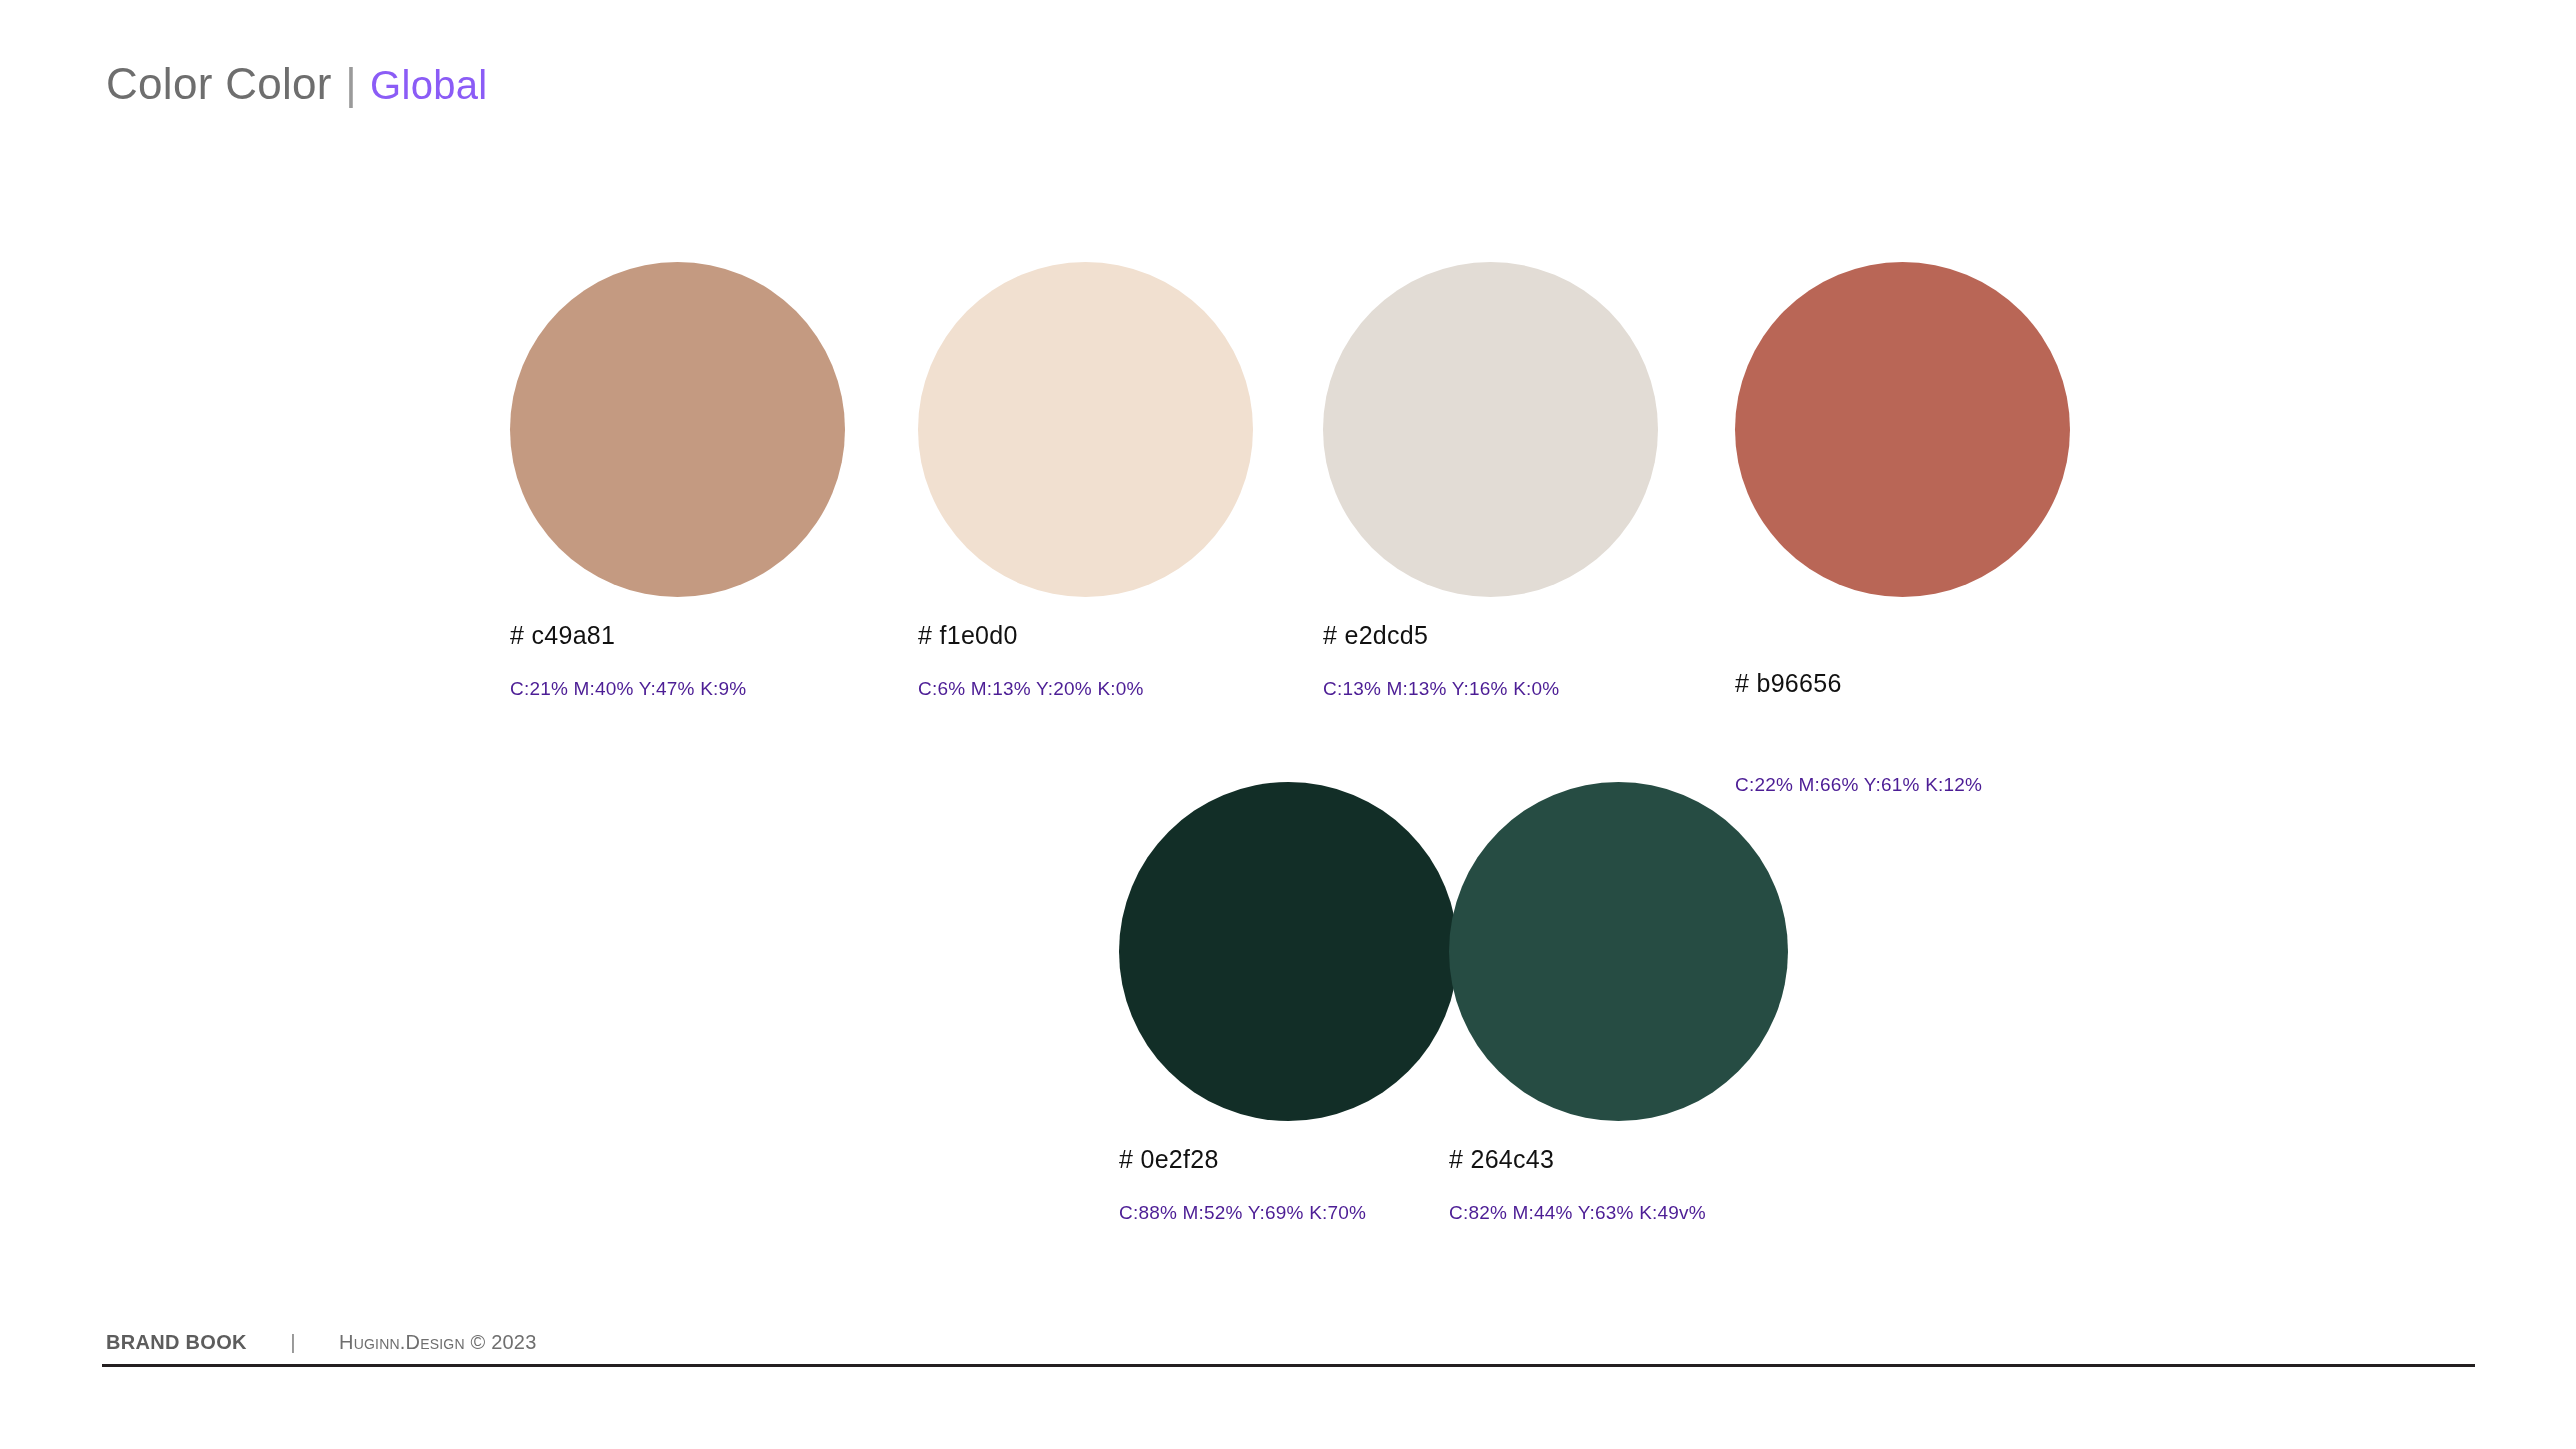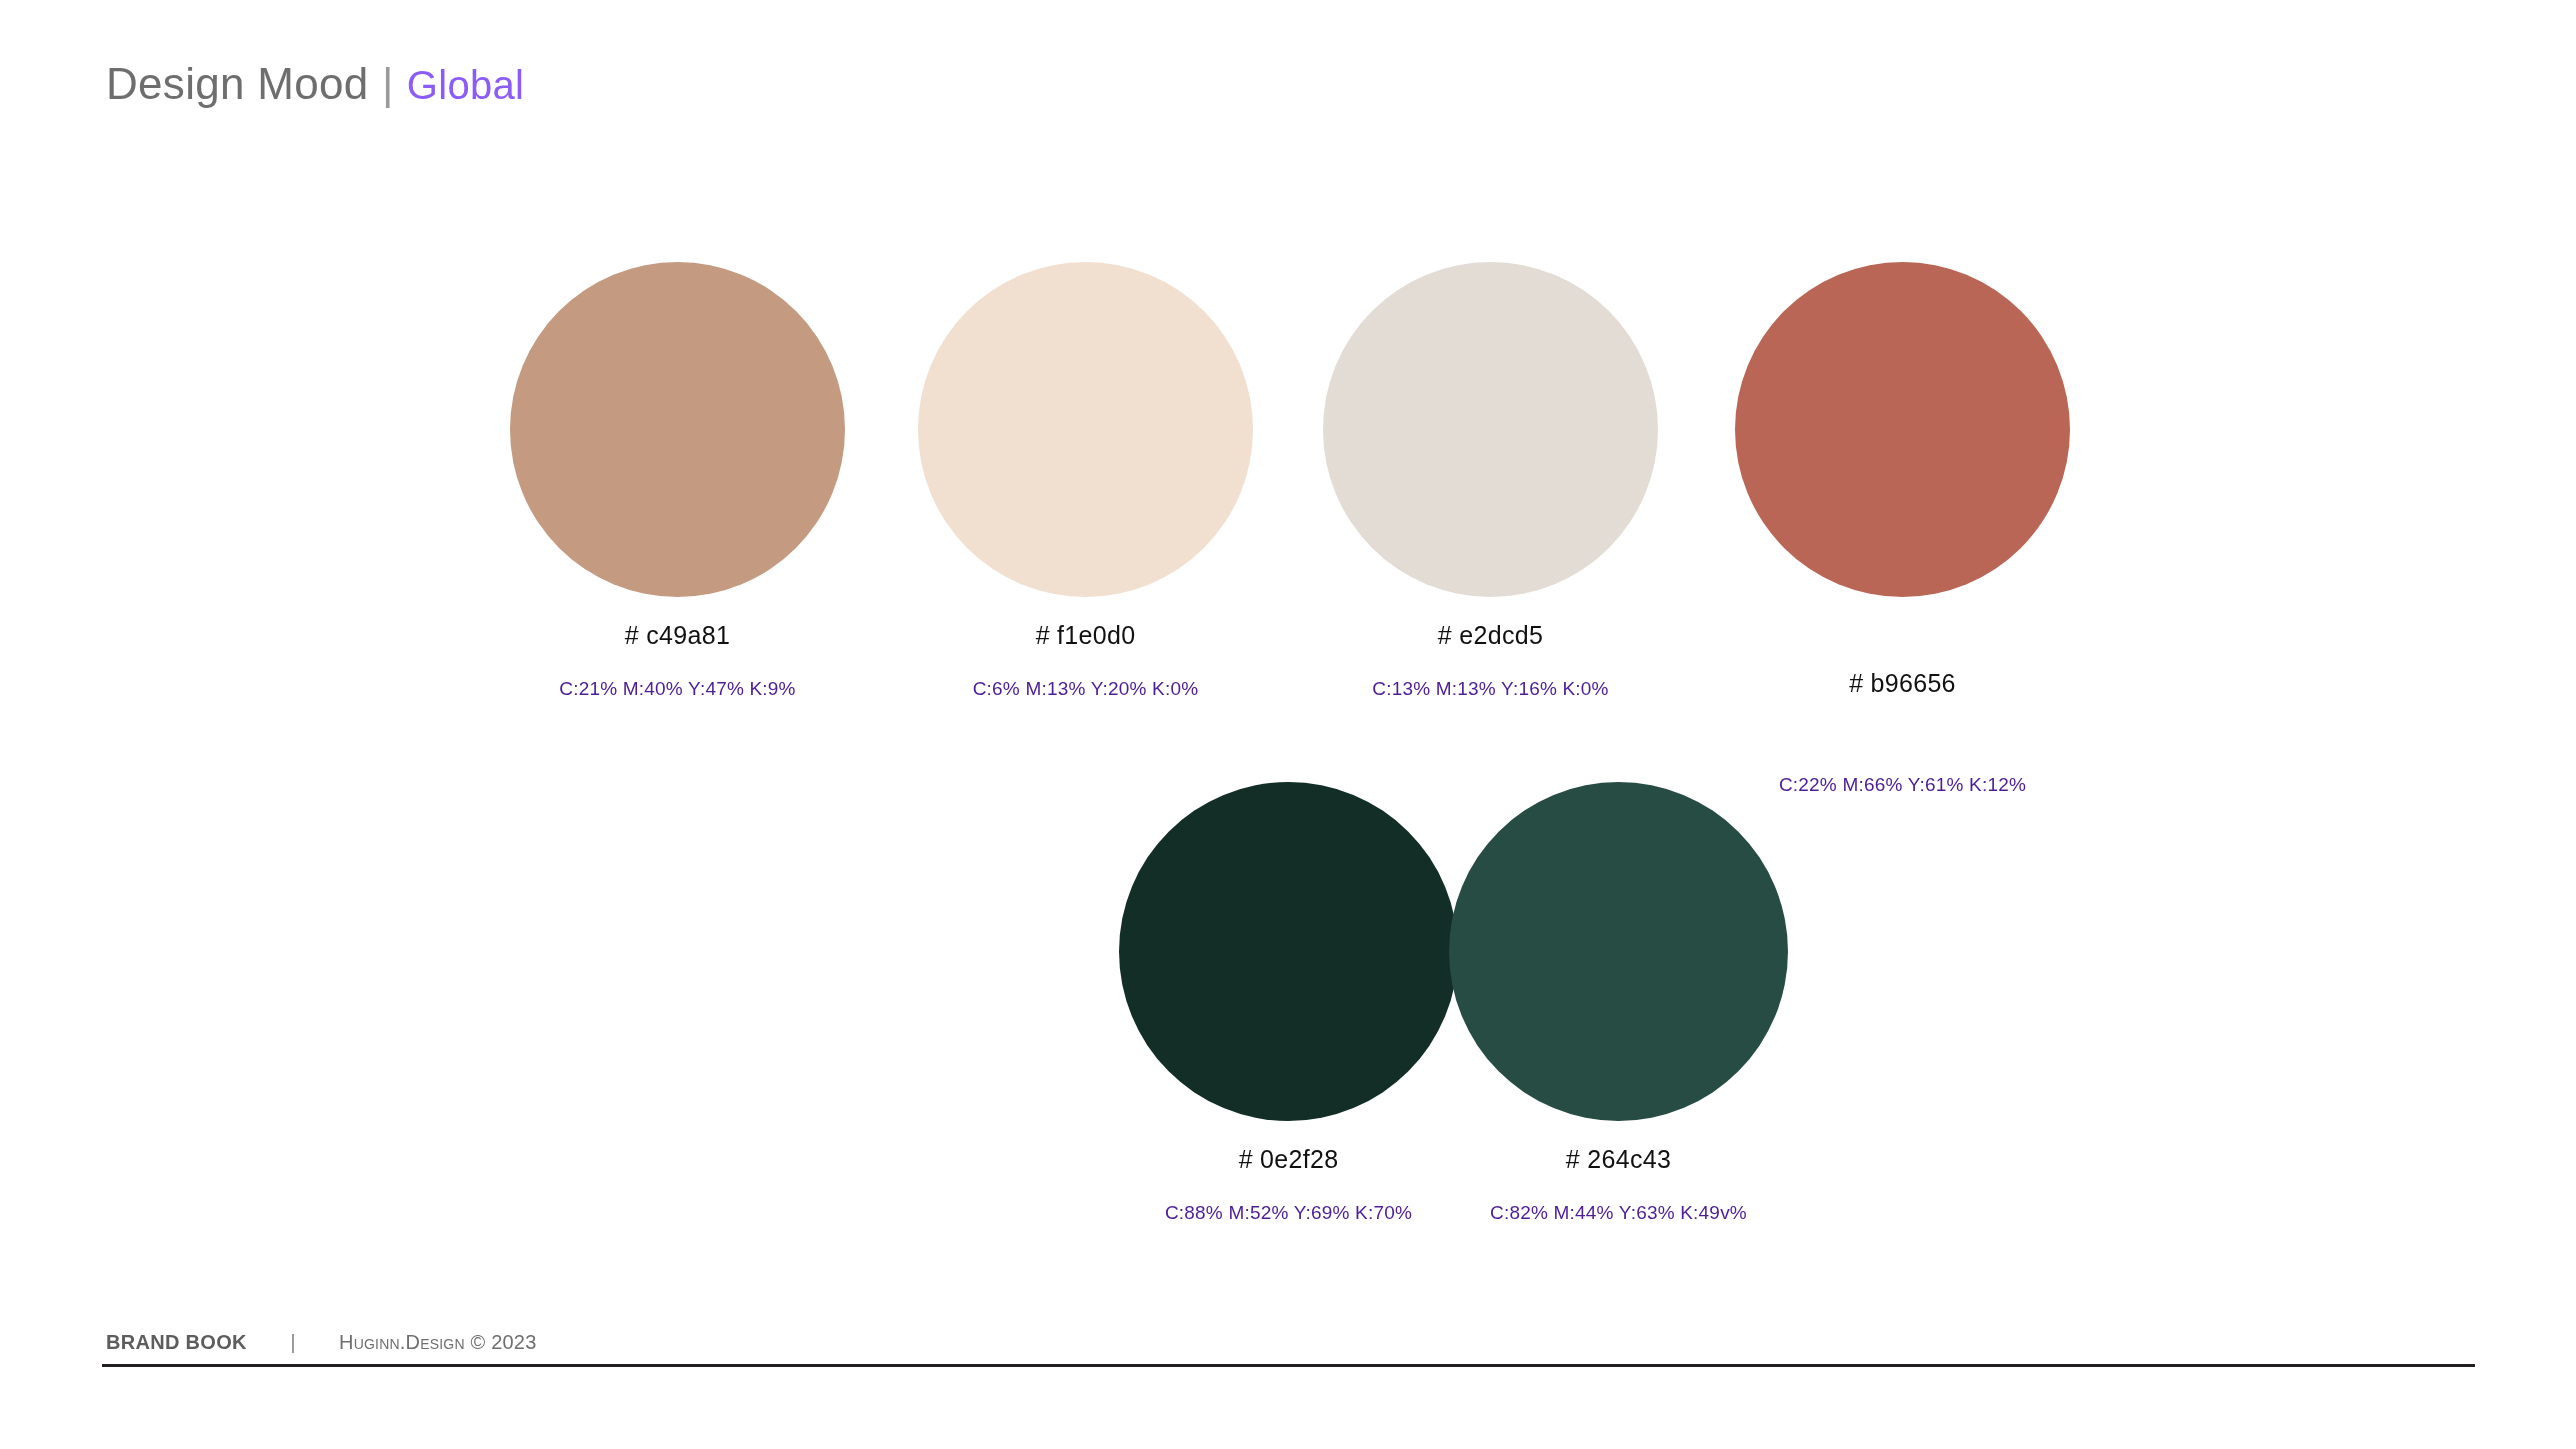--- a/index.html
+++ b/index.html
@@ -48,21 +48,20 @@
     position: absolute;
     left: 0;
     top: 0;
     width: 2576px;
     height: 1449px;
   }
   .swatch {
     position: absolute;
     display: flex;
     flex-direction: column;
-    align-items: center;
   }
   .swatch-dot {
     border-radius: 50%;
     display: block;
   }
   .swatch-hex {
     font-size: 25px;
     color: #111111;
     margin-top: 24px;
     letter-spacing: 0.3px;
@@ -124,21 +123,21 @@
     top: 1364px;
     width: 2373px;
     height: 3.4px;
     background: #231f20;
   }
 </style>
 </head>
 <body>
 
 <div class="page-header">
-  <span class="title-main">Design Mood</span>
+  <span class="title-main">Color Color</span>
   <span class="title-sep">|</span>
   <span class="title-sub">Global</span>
 </div>
 
 <div class="palette">
 
   <div class="swatch row1 r1c1">
     <span class="swatch-dot" style="background: rgb(196, 154, 129);"></span>
     <span class="swatch-hex"># c49a81</span>
     <span class="swatch-cmyk">C:21% M:40% Y:47% K:9%</span>

